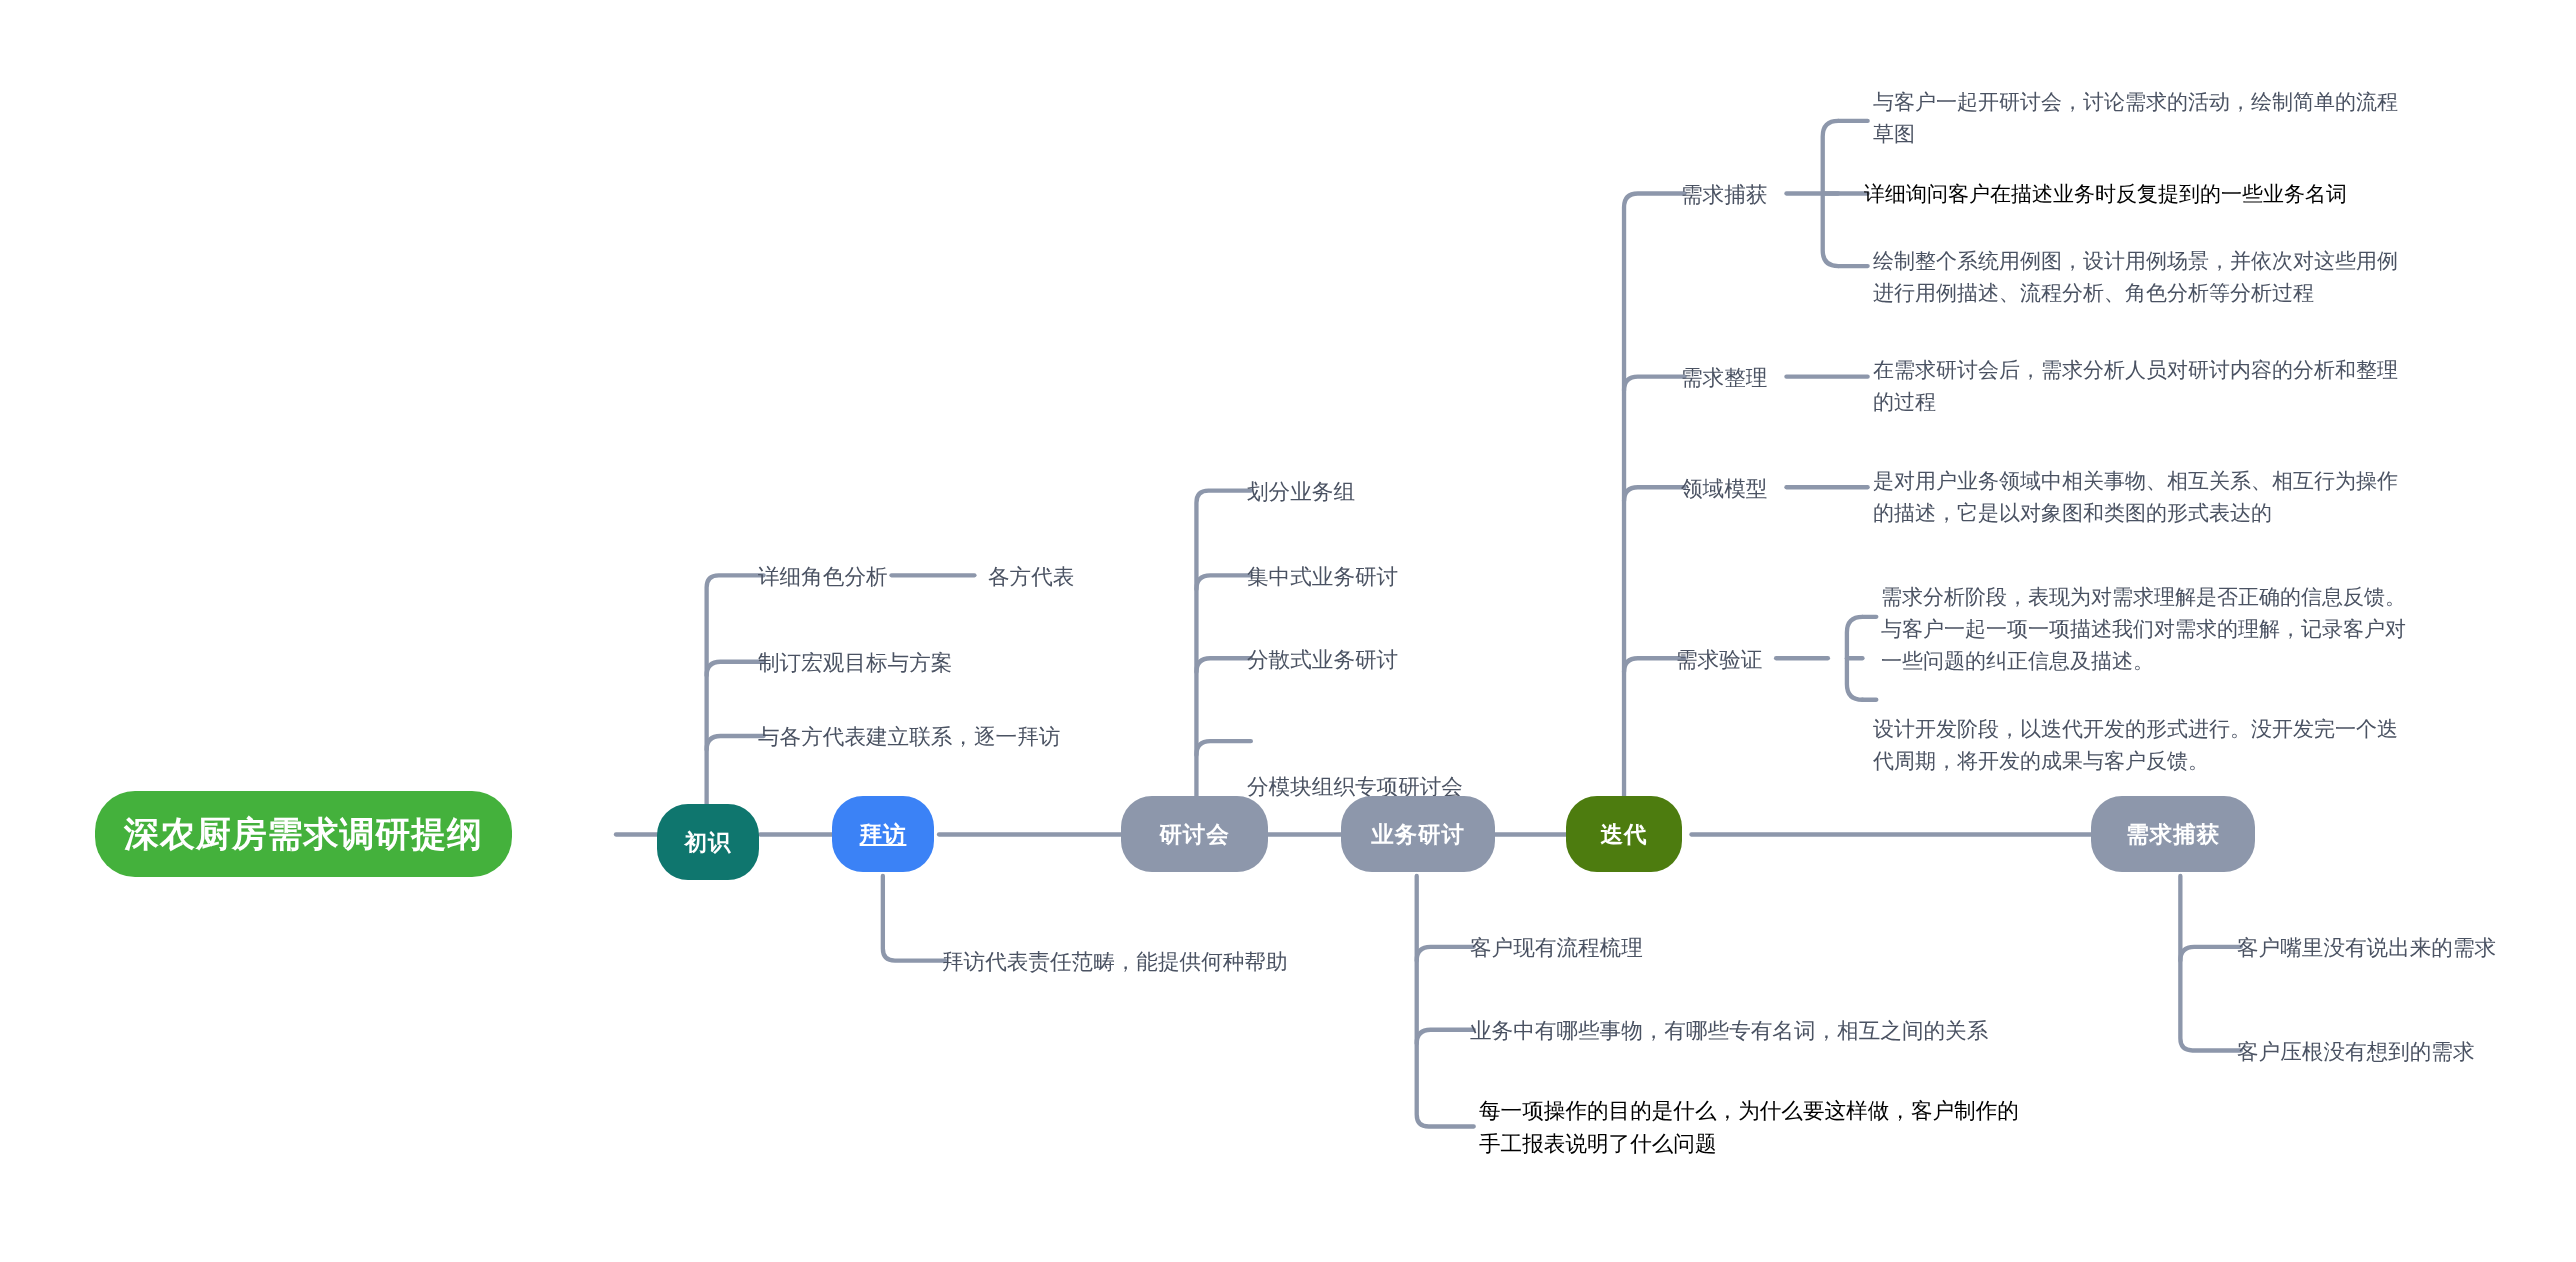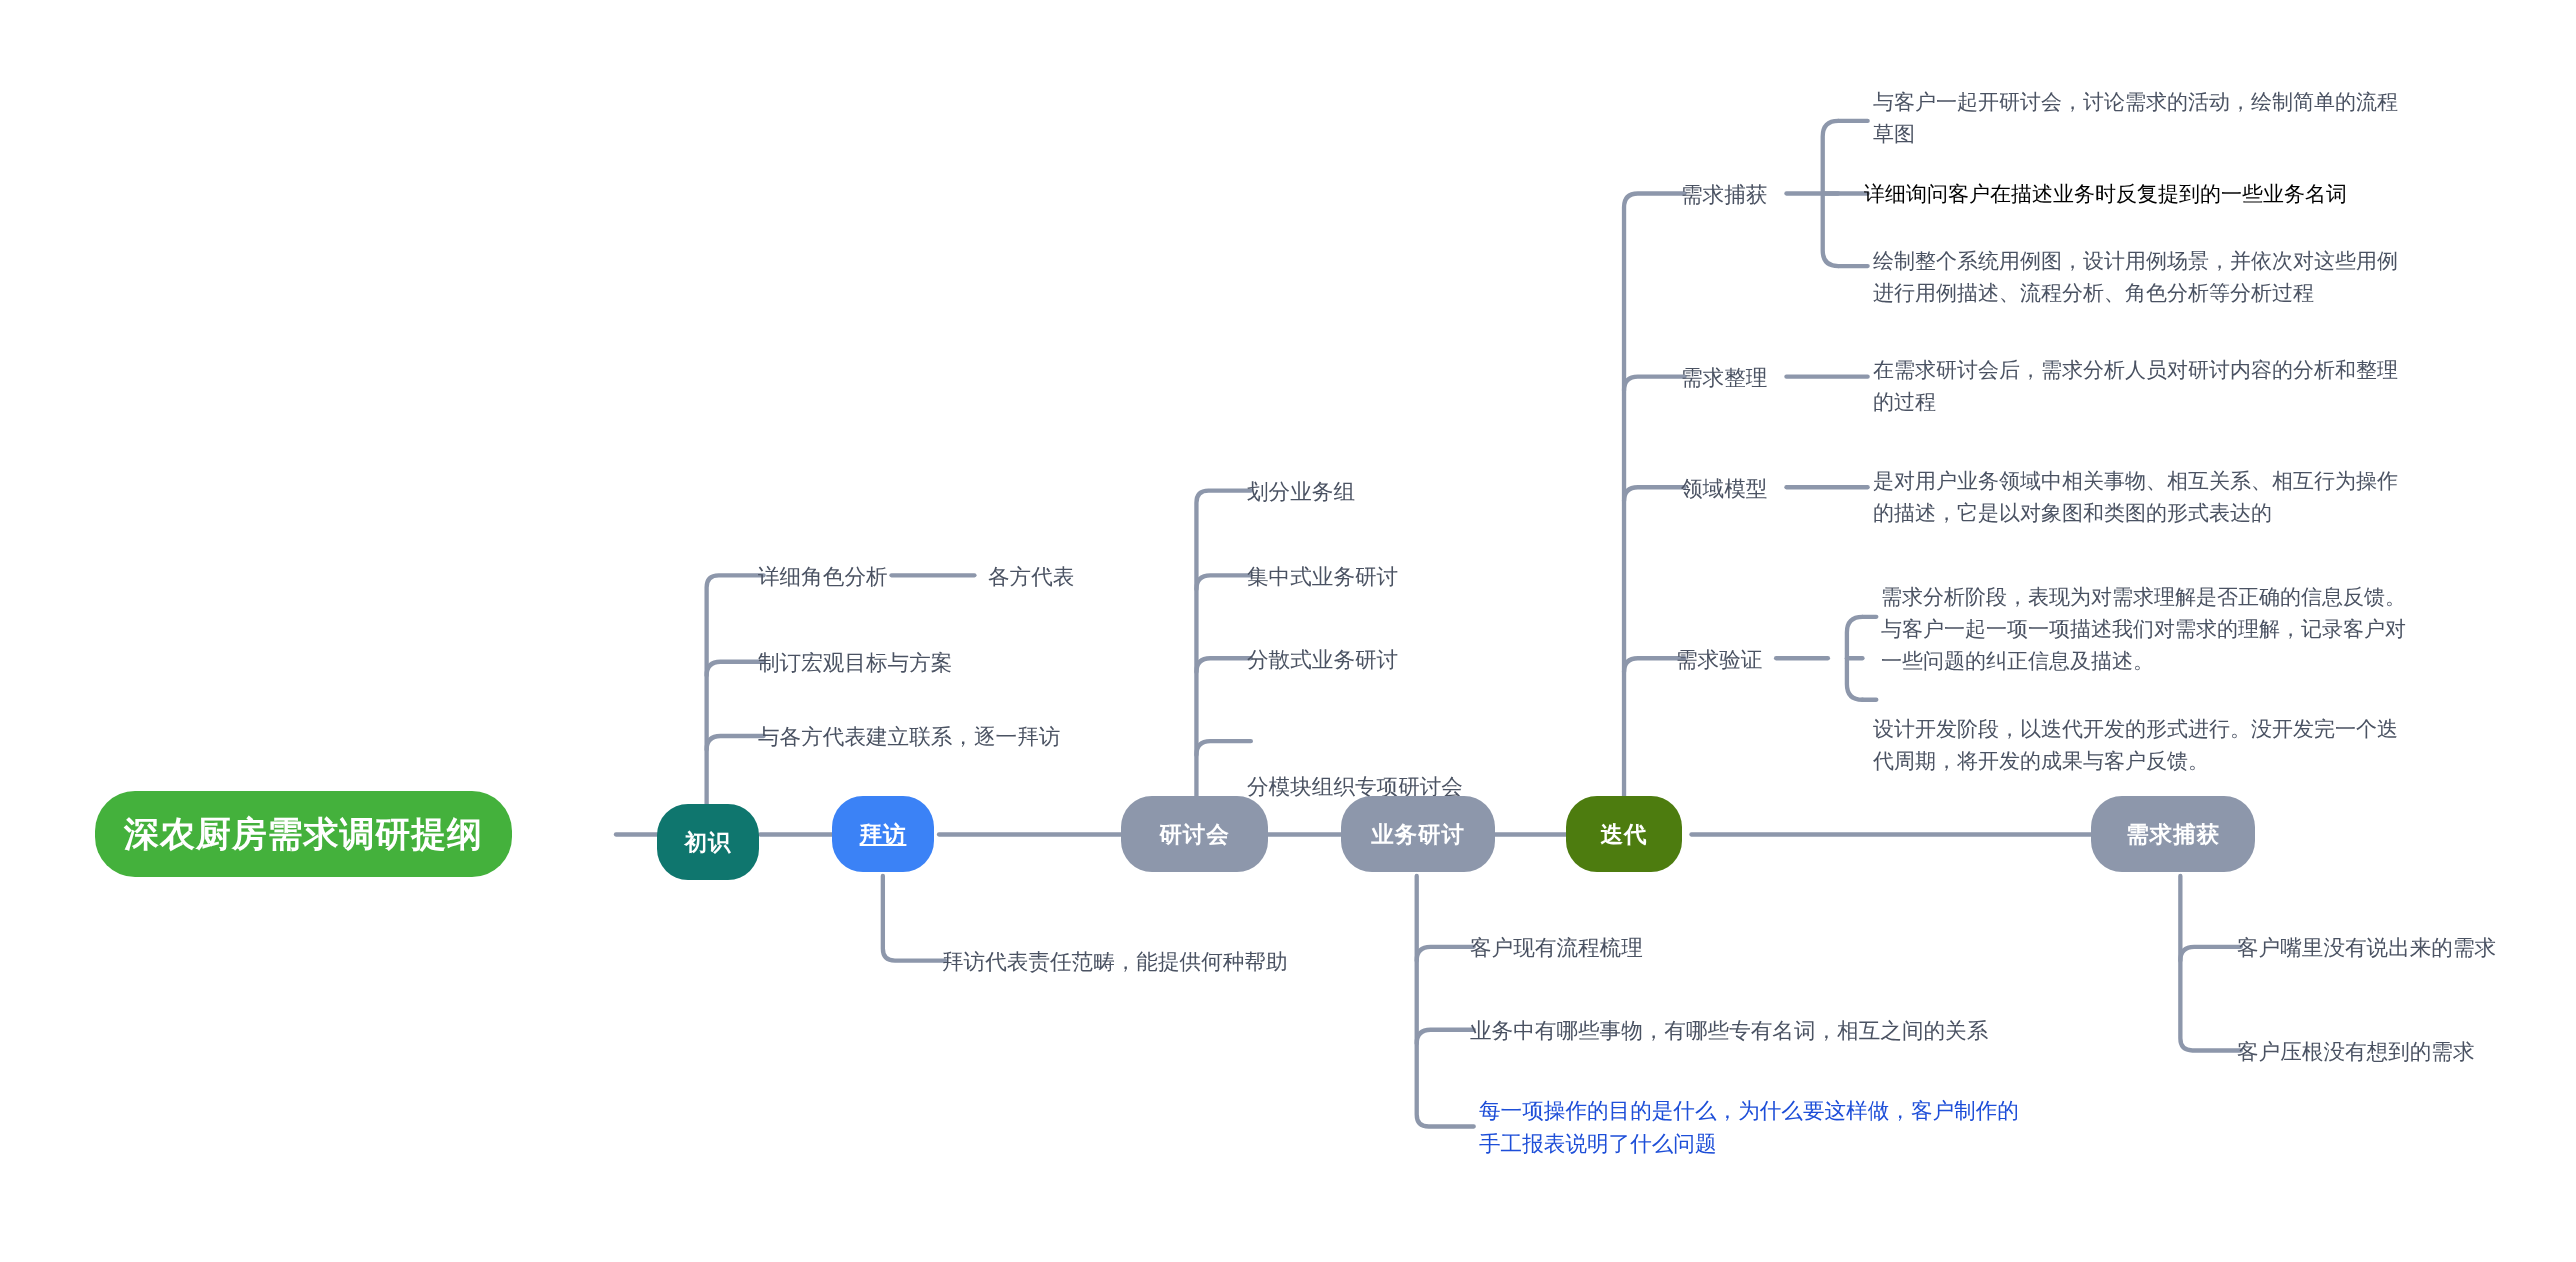--- a/index.html
+++ b/index.html
@@ -156,21 +156,21 @@
 
   <div class="leaf" style="left: 942px; top: 945px; color: rgb(74, 82, 98);">拜访代表责任范畴，能提供何种帮助</div>
 
   <div class="leaf" style="left: 1247px; top: 475px; color: rgb(74, 82, 98);">划分业务组</div>
   <div class="leaf" style="left: 1247px; top: 560px; color: rgb(74, 82, 98);">集中式业务研讨</div>
   <div class="leaf" style="left: 1247px; top: 643px; color: rgb(74, 82, 98);">分散式业务研讨</div>
   <div class="leaf" style="left: 1247px; top: 726px; color: rgb(74, 82, 98); margin-top: 44px;">分模块组织专项研讨会</div>
 
   <div class="leaf" style="left: 1470px; top: 931px; color: rgb(74, 82, 98);">客户现有流程梳理</div>
   <div class="leaf" style="left: 1470px; top: 1014px; color: rgb(74, 82, 98);">业务中有哪些事物，有哪些专有名词，相互之间的关系</div>
-  <div class="leaf" style="left: 1479px; top: 1094px; color: #1d4ed8;">每一项操作的目的是什么，为什么要这样做，客户制作的
+  <div class="leaf" style="left: 1479px; top: 1094px; color: #000000;">每一项操作的目的是什么，为什么要这样做，客户制作的
 手工报表说明了什么问题</div>
 
   <div class="leaf" style="left: 1681px; top: 178px; color: rgb(74, 82, 98);">需求捕获</div>
   <div class="leaf" style="left: 1681px; top: 361px; color: rgb(74, 82, 98);">需求整理</div>
   <div class="leaf" style="left: 1681px; top: 472px; color: rgb(74, 82, 98);">领域模型</div>
   <div class="leaf" style="left: 1676px; top: 643px; color: rgb(74, 82, 98);">需求验证</div>
 
   <div class="leaf small" style="left: 1873px; top: 86px; color: rgb(74, 82, 98);">与客户一起开研讨会，讨论需求的活动，绘制简单的流程
 草图</div>
   <div class="leaf small" style="left: 1864px; top: 178px; color: #000000;">详细询问客户在描述业务时反复提到的一些业务名词</div>

